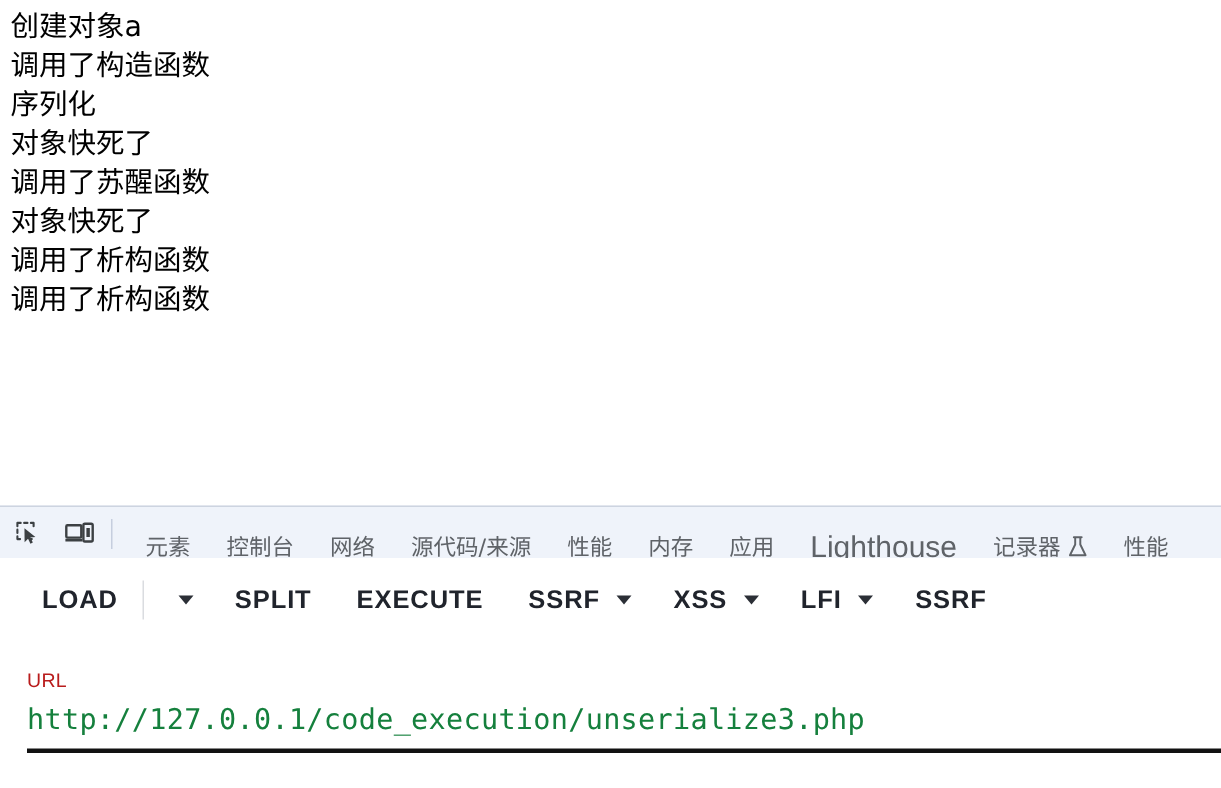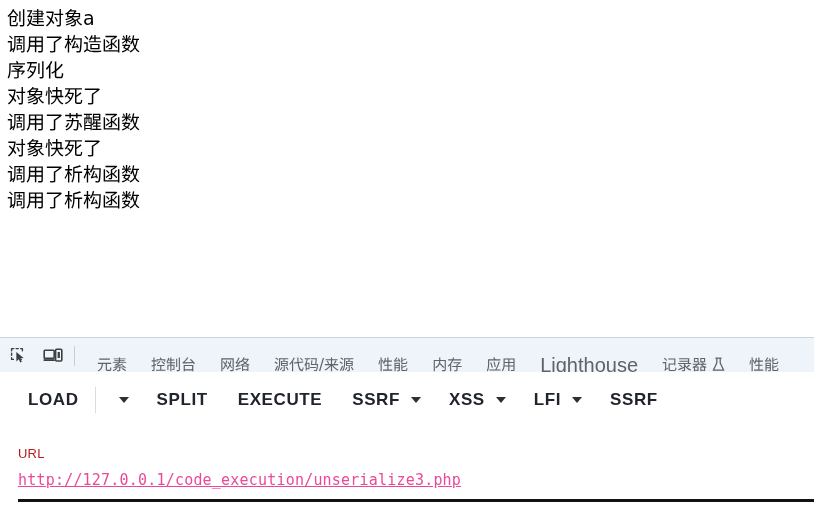--- a/index.html
+++ b/index.html
@@ -150,33 +150,32 @@
   #url-label {
     font-family: "Liberation Sans", "DejaVu Sans", sans-serif;
     font-size: 13px;
     color: #b91c1c;
     letter-spacing: 0.2px;
     line-height: 16px;
     height: 16px;
   }
   #url-value {
     font-family: "DejaVu Sans Mono", "Liberation Mono", monospace;
-    font-size: 15px;
-    color: #ec4899;
+    font-size: 19px;
+    color: #15803d;
     line-height: 34px;
     height: 36px;
     white-space: nowrap;
     letter-spacing: 0.2px;
     background: transparent;
     border: none;
     outline: none;
     width: 100%;
     padding: 0;
     margin: 0;
-    text-decoration: underline;
   }
   #url-underline {
     height: 3px;
     background: #121212;
     width: 796px;
     margin-top: 1px;
   }
 </style>
 </head>
 <body>

